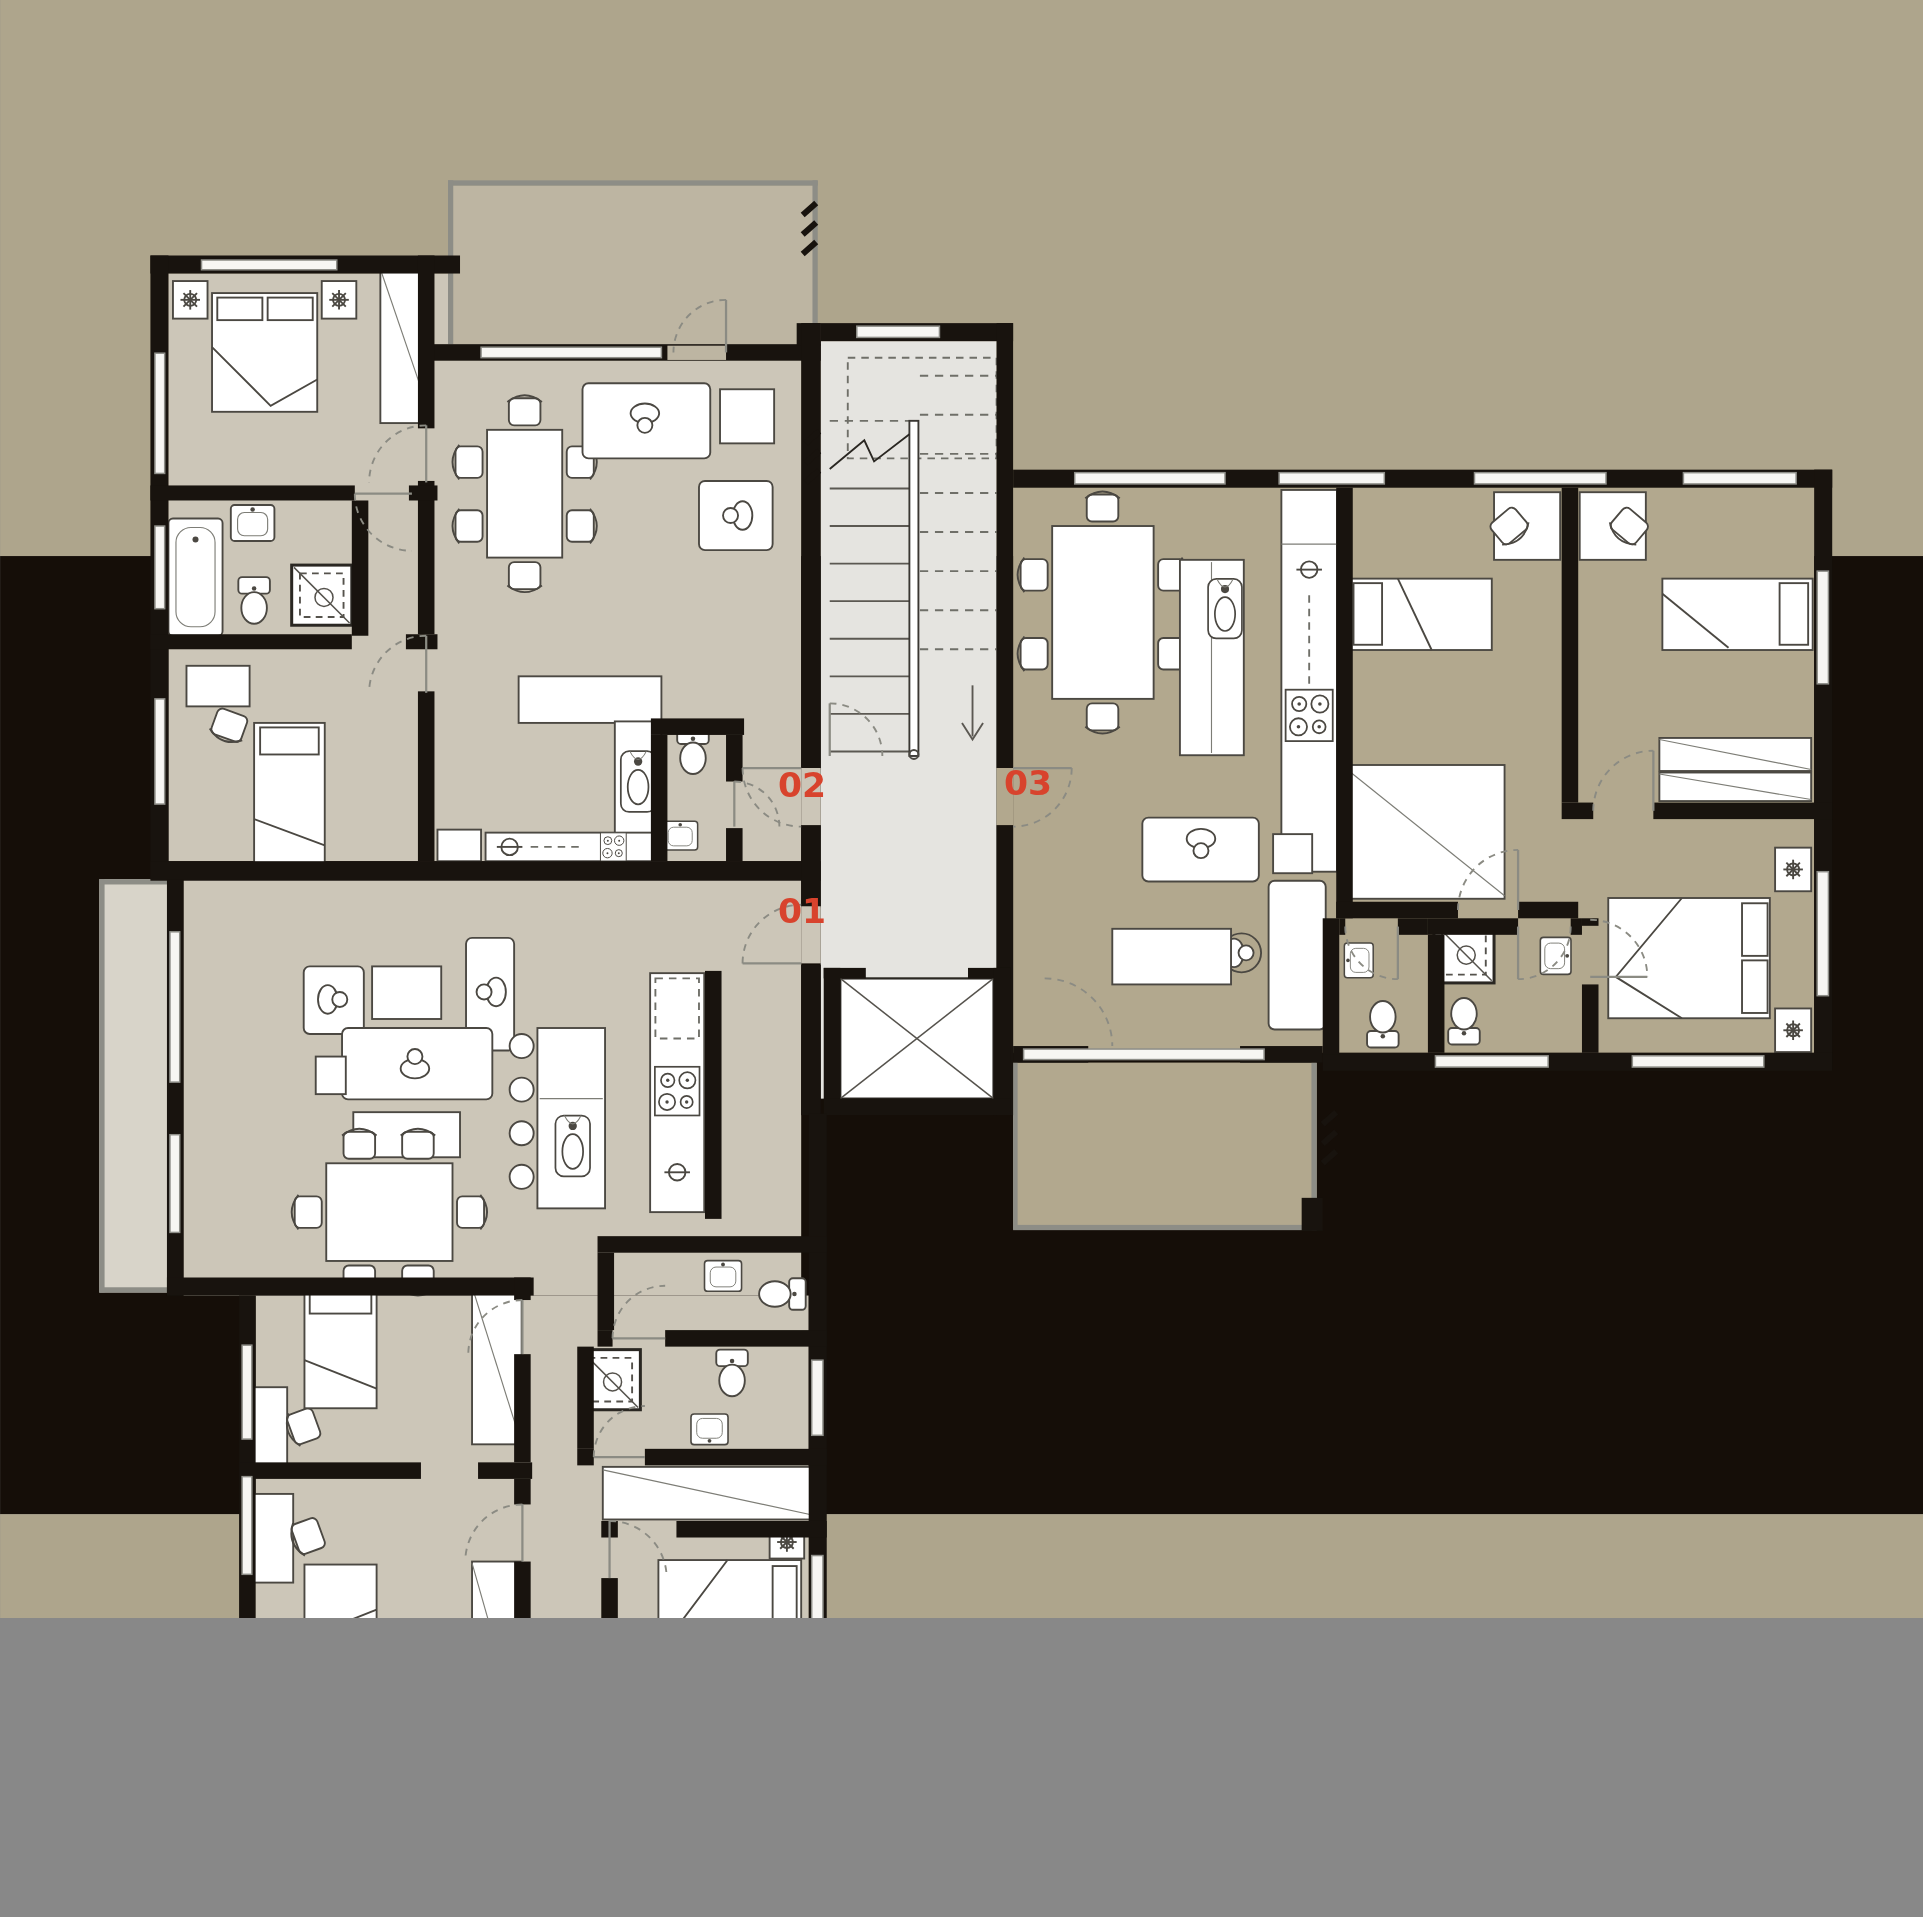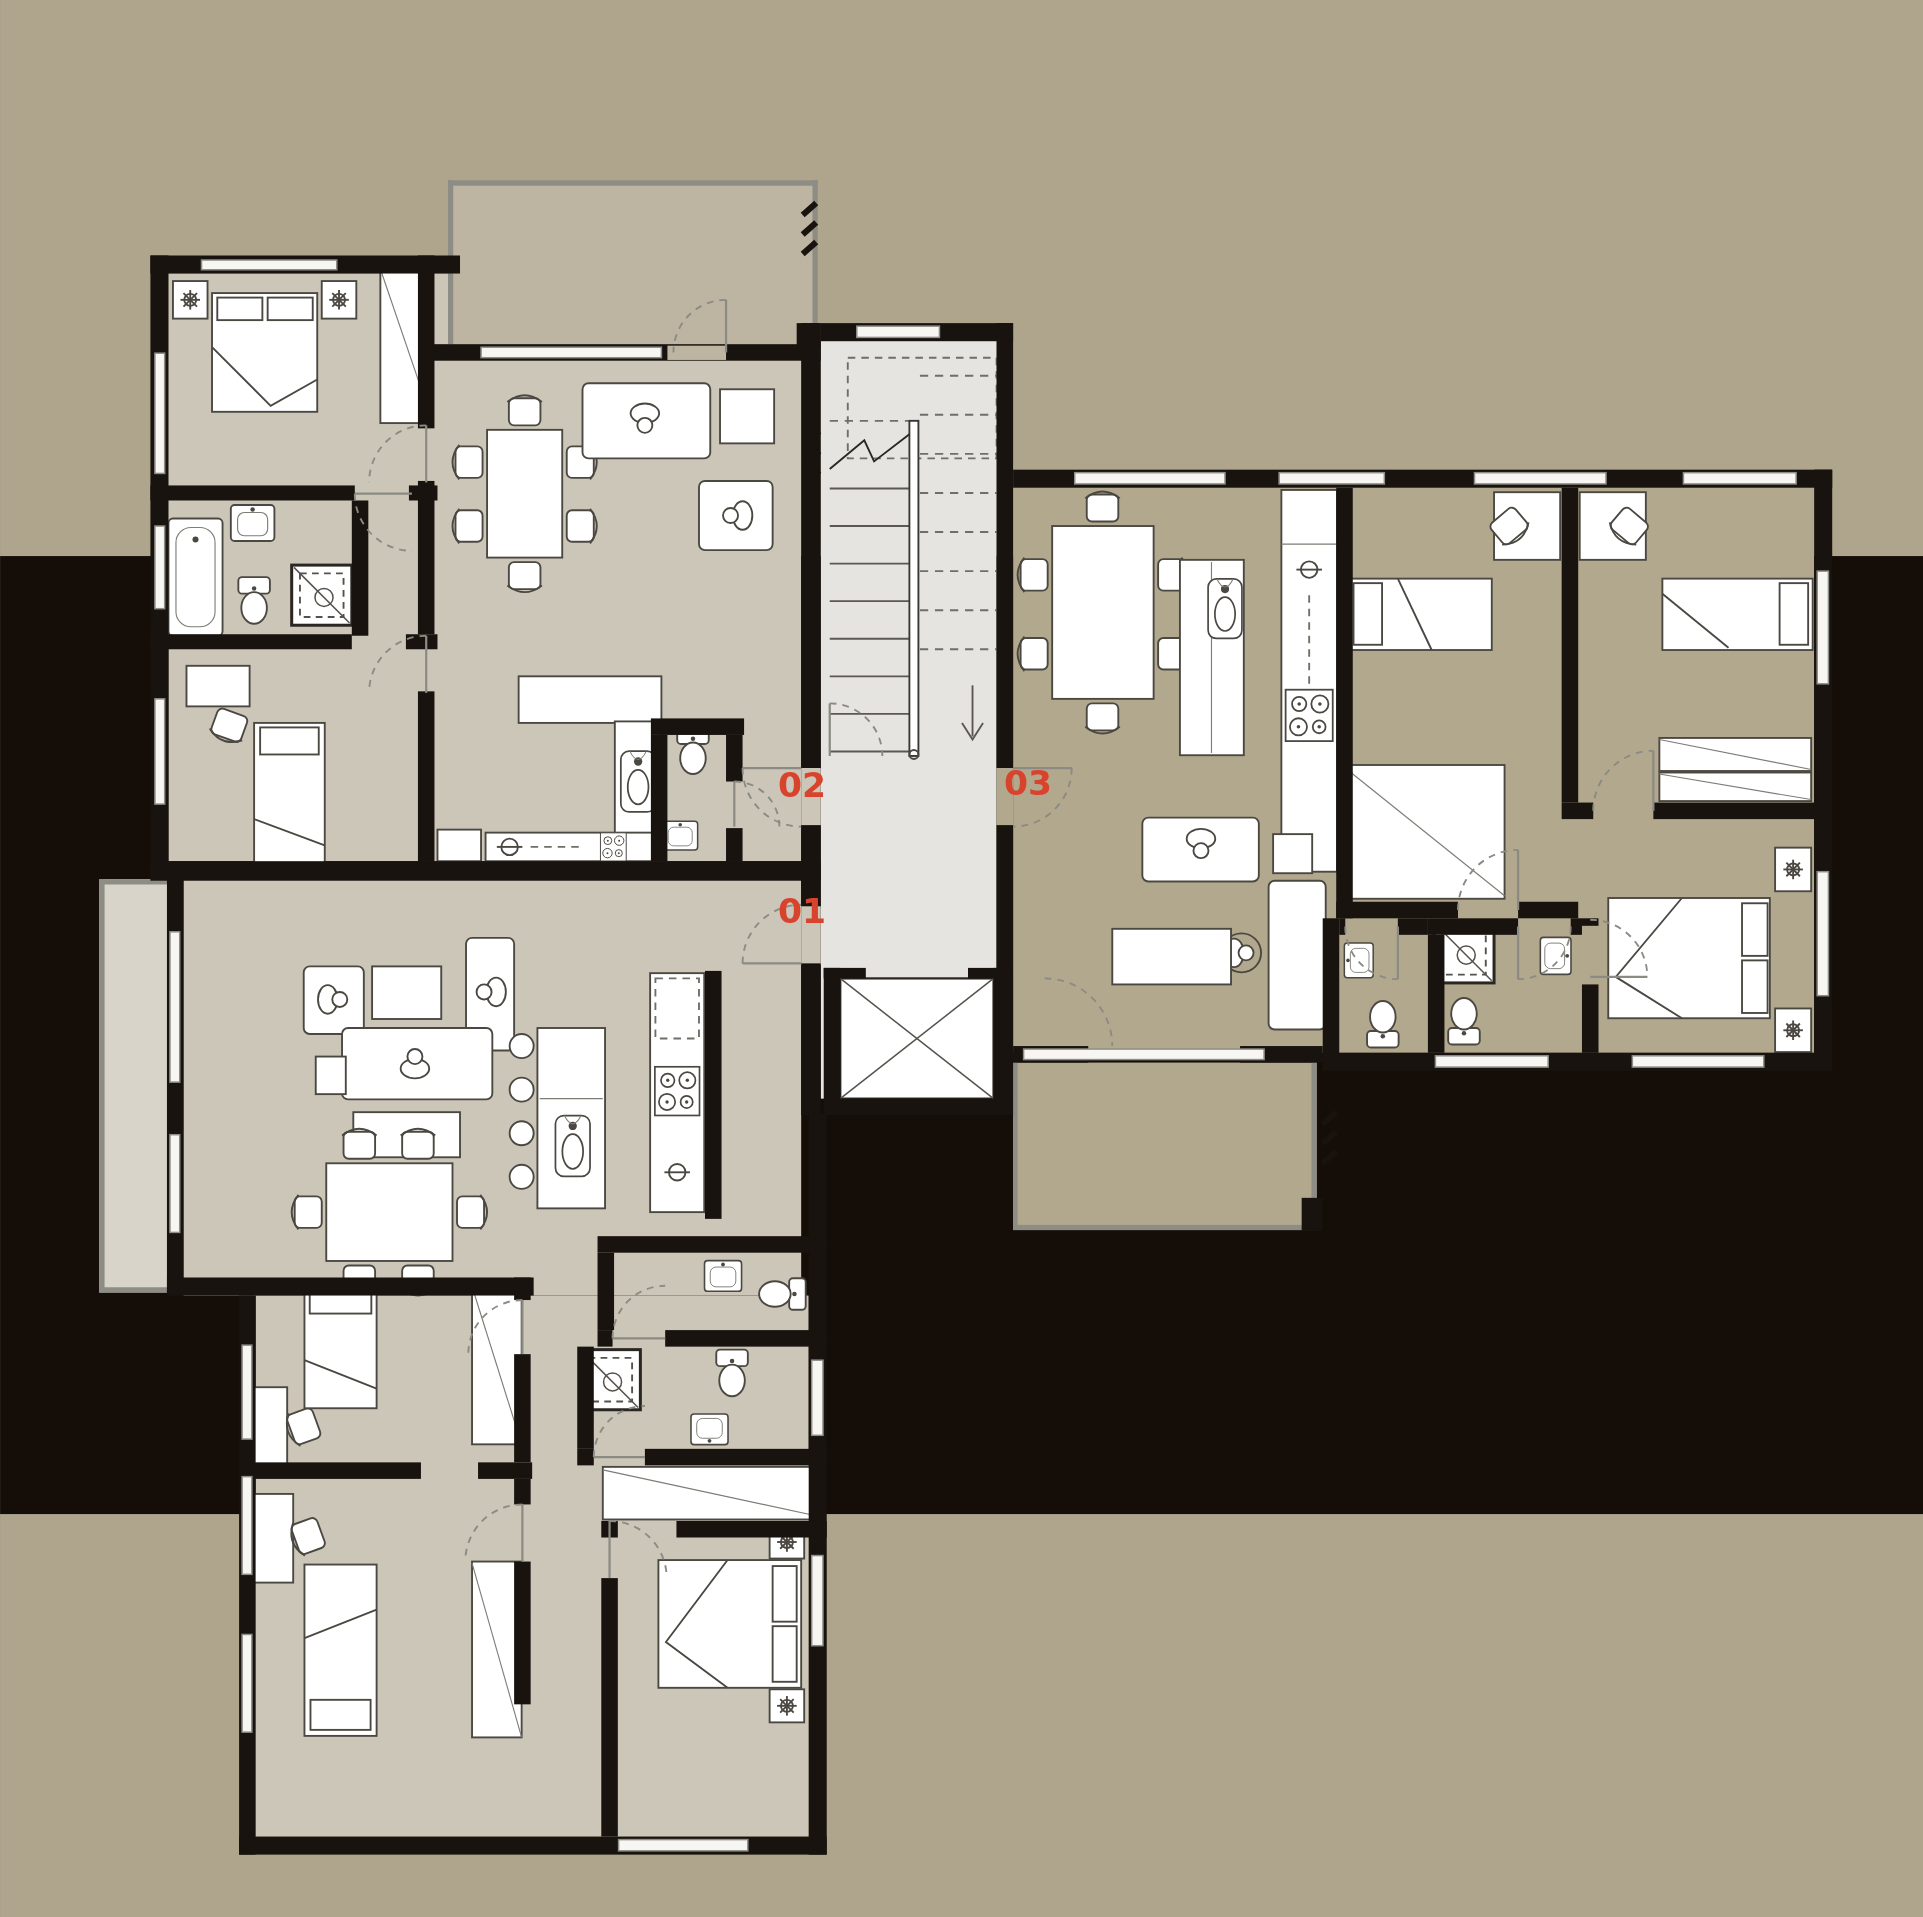--- a/index.html
+++ b/index.html
@@ -1,16 +1,16 @@
 <!DOCTYPE html>
 <html style="--wall: #18130e; --bg-band: #aea58c; --bg-dark: #150e08; --floor-light: #ccc6b8; --floor-tan: #b2a88e; --floor-core: #e5e4e0; --balcony-light: #d8d4c9; --balcony-mid: #bdb5a2; --window-fill: #f7f6f3; --furniture-stroke: #4b4842; --accent-label: #d8432d;font-size:12px"><head>
 <meta charset="utf-8">
 <style>
   html,body{margin:0;padding:0;background:#888;}
-  #stage{position:relative;width:1924px;height:1917px;overflow:hidden;}
+  #stage{position:relative;width:1924px;height:1618px;overflow:hidden;}
   svg{display:block;}
   .wall{fill:var(--wall);}
   .f{fill:#ffffff;stroke:var(--furniture-stroke);stroke-width:2.5;}
   .fn{fill:none;stroke:var(--furniture-stroke);stroke-width:2.5;}
   .thin{fill:none;stroke:#7d7d76;stroke-width:1.5;}
   .win{fill:var(--window-fill);stroke:#8e8e88;stroke-width:2;}
   .door{fill:none;stroke:#8b8b83;stroke-width:2.5;stroke-dasharray:9 8;}
   .leaf{fill:none;stroke:#8b8b83;stroke-width:3;}
   .rail{fill:#8d8d86;}
   .dash{fill:none;stroke:#6f6f68;stroke-width:2.5;stroke-dasharray:10 8;}

